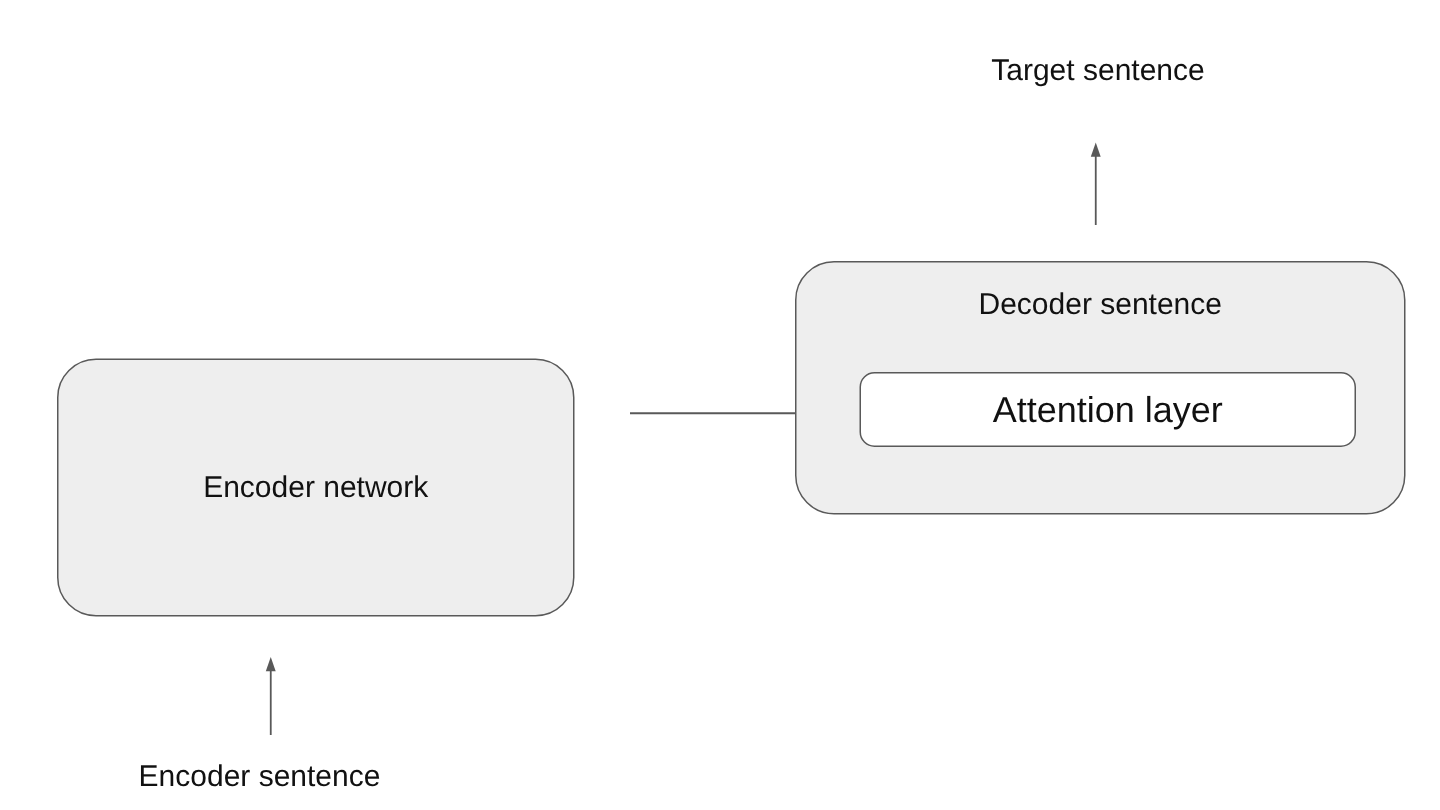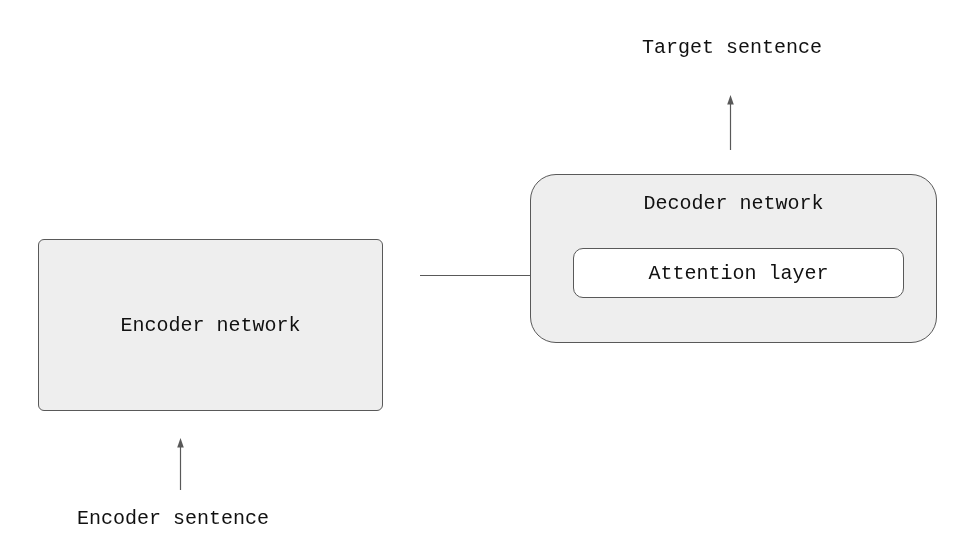--- a/index.html
+++ b/index.html
@@ -22,35 +22,34 @@
     font-family: "Liberation Sans", sans-serif;
     color: var(--text);
     position: relative;
     overflow: hidden;
   }
   .canvas {
     position: absolute;
     inset: 0;
     width: 960px;
     height: 540px;
-    font-family: Liberation Mono, monospace;
   }
   .node {
     position: absolute;
     background: var(--box-fill);
     border: 1px solid var(--box-border);
     font-size: 20px;
     line-height: 23px;
   }
   .node-encoder {
     left: 38px;
     top: 239px;
     width: 345px;
     height: 172px;
-    border-radius: 6px;
+    border-radius: 26px;
     display: flex;
     align-items: center;
     justify-content: center;
   }
   .node-decoder {
     left: 530px;
     top: 174px;
     width: 407px;
     height: 169px;
     border-radius: 26px;
@@ -65,21 +64,21 @@
     left: 42px;           
     top: 73px;            
     width: 331px;
     height: 50px;
     border-radius: 10px;
     background: var(--attention-fill);
     border: 1px solid var(--box-border);
     display: flex;
     align-items: center;
     justify-content: center;
-    font-size: 20px;
+    font-size: 24px;
   }
   .float-label {
     position: absolute;
     font-size: 20px;
     line-height: 23px;
     white-space: nowrap;
     transform: translateX(-50%);
   }
   .label-target {
     left: 732px;
@@ -123,21 +122,21 @@
 
     <g>
       <line x1="730.5" y1="150" x2="730.5" y2="104"></line>
       <polygon points="730.5,95 727.2,104.5 733.8,104.5"></polygon>
     </g>
   </svg>
 
   <div class="float-label label-target">Target sentence</div>
 
   <div class="node node-decoder">
-    <span class="decoder-title">Decoder network</span>
+    <span class="decoder-title">Decoder sentence</span>
     <div class="node-attention">
       <span>Attention layer</span>
     </div>
   </div>
 
   <div class="node node-encoder">
     <span>Encoder network</span>
   </div>
 
   <div class="float-label label-source">Encoder sentence</div>

